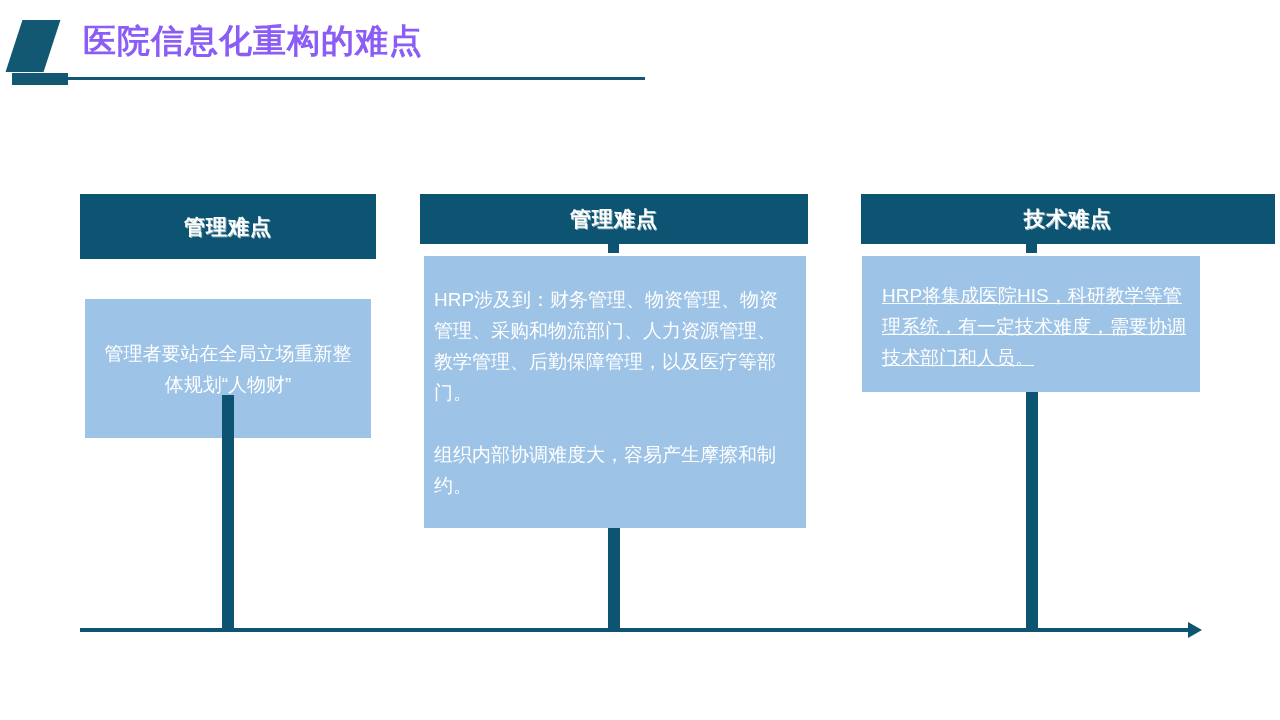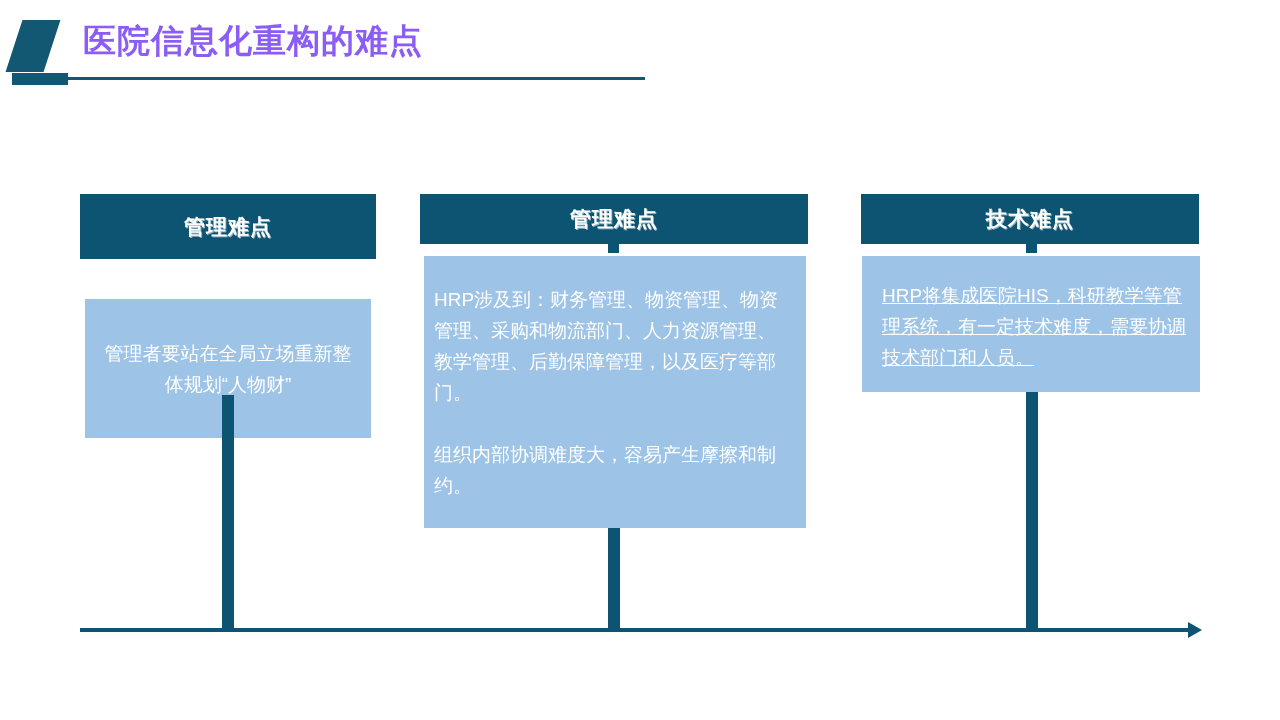--- a/index.html
+++ b/index.html
@@ -115,21 +115,21 @@
   #card-1 .card-body   { left: 85px;  top: 256px; width: 286px; height: 139px; padding: 10px 18px; }
   #card-1 .card-stem   { left: 222px; top: 395px; height: 237px; }
 
   
   #card-2 .card-header { left: 420px; top: 194px; width: 388px; height: 50px; }
   #card-2 .card-notch  { left: 608px; top: 244px; }
   #card-2 .card-body   { left: 424px; top: 256px; width: 382px; height: 272px; padding: 28px 16px 10px 10px; }
   #card-2 .card-stem   { left: 608px; top: 528px; height: 104px; }
 
   
-  #card-3 .card-header { left: 861px;  top: 194px; width: 338px; height: 50px; }
+  #card-3 .card-header { left: 861px;  top: 194px; width: 414px; height: 50px; }
   #card-3 .card-notch  { left: 1026px; top: 244px; }
   #card-3 .card-body   { left: 862px;  top: 256px; width: 338px; height: 136px; padding: 24px 8px 10px 20px; text-decoration: underline; }
   #card-3 .card-stem   { left: 1026px; top: 392px; height: 240px; }
 
   
   #timeline {
     position: absolute;
     left: 80px;
     top: 628px;
     width: 1110px;

